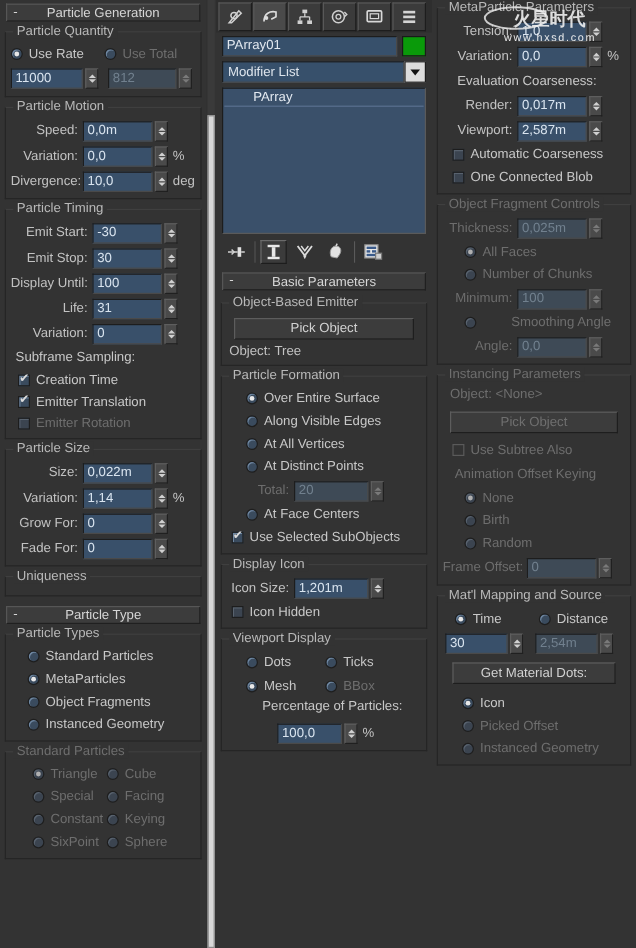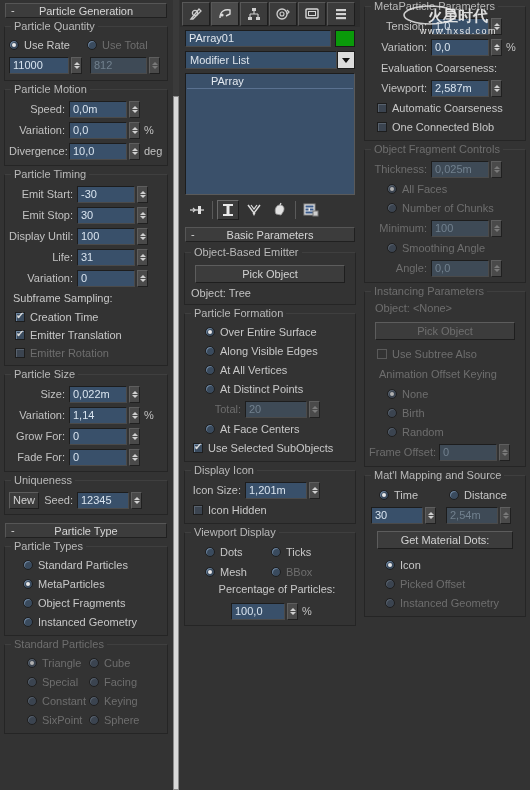--- a/index.html
+++ b/index.html
@@ -320,29 +320,20 @@
         <div class="field" style="width:58px;">0</div>
         <div class="spin">
             <i class="up"></i>
             <i class="down"></i>
           </div>
       </div>
     </div>
 
     <div class="group">
       <span class="gtitle">Uniqueness</span>
-      <div class="row" style="margin-bottom:0;">
-        <div class="btn small" style="width:30px;">New</div>
-        <span class="lbl" style="width:38px;">Seed:</span>
-        <div class="field" style="width:52px;">12345</div>
-        <div class="spin">
-            <i class="up"></i>
-            <i class="down"></i>
-          </div>
-      </div>
     </div>
 
     <div class="rollout-head" style="margin-top:8px;">
       <span class="minus">-</span>
       <span>Particle Type</span>
     </div>
 
     <div class="group">
       <span class="gtitle">Particle Types</span>
       <div class="row" style="height:16px;">
@@ -655,20 +646,28 @@
         <div class="spin">
             <i class="up"></i>
             <i class="down"></i>
           </div>
         <span class="unit">%</span>
       </div>
       <div class="row" style="height:17px;padding-left:12px;">
         <span>Evaluation Coarseness:</span>
       </div>
       <div class="row">
+        <span class="lbl" style="width:62px;">Render:</span>
+        <div class="field" style="width:58px;">0,017m</div>
+        <div class="spin">
+            <i class="up"></i>
+            <i class="down"></i>
+          </div>
+      </div>
+      <div class="row">
         <span class="lbl" style="width:62px;">Viewport:</span>
         <div class="field" style="width:58px;">2,587m</div>
         <div class="spin">
             <i class="up"></i>
             <i class="down"></i>
           </div>
       </div>
       <div class="row" style="height:16px;">
         <div class="check" style="padding-left:8px;">
           <span class="cbox dimc"></span>
@@ -707,21 +706,21 @@
       </div>
       <div class="row">
         <span class="lbl dim" style="width:62px;">Minimum:</span>
         <div class="field disabled" style="width:58px;">100</div>
         <div class="spin disabled">
             <i class="up"></i>
             <i class="down"></i>
           </div>
       </div>
       <div class="row" style="height:16px;">
-        <div class="radio" style="padding-left:18px;">
+        <div class="radio" style="padding-left:18px;gap:24px;">
           <span class="rdot dimr"></span>
           <span class="dim">Smoothing Angle</span>
         </div>
       </div>
       <div class="row" style="margin-bottom:0;">
         <span class="lbl dim" style="width:62px;">Angle:</span>
         <div class="field disabled" style="width:58px;">0,0</div>
         <div class="spin disabled">
             <i class="up"></i>
             <i class="down"></i>

